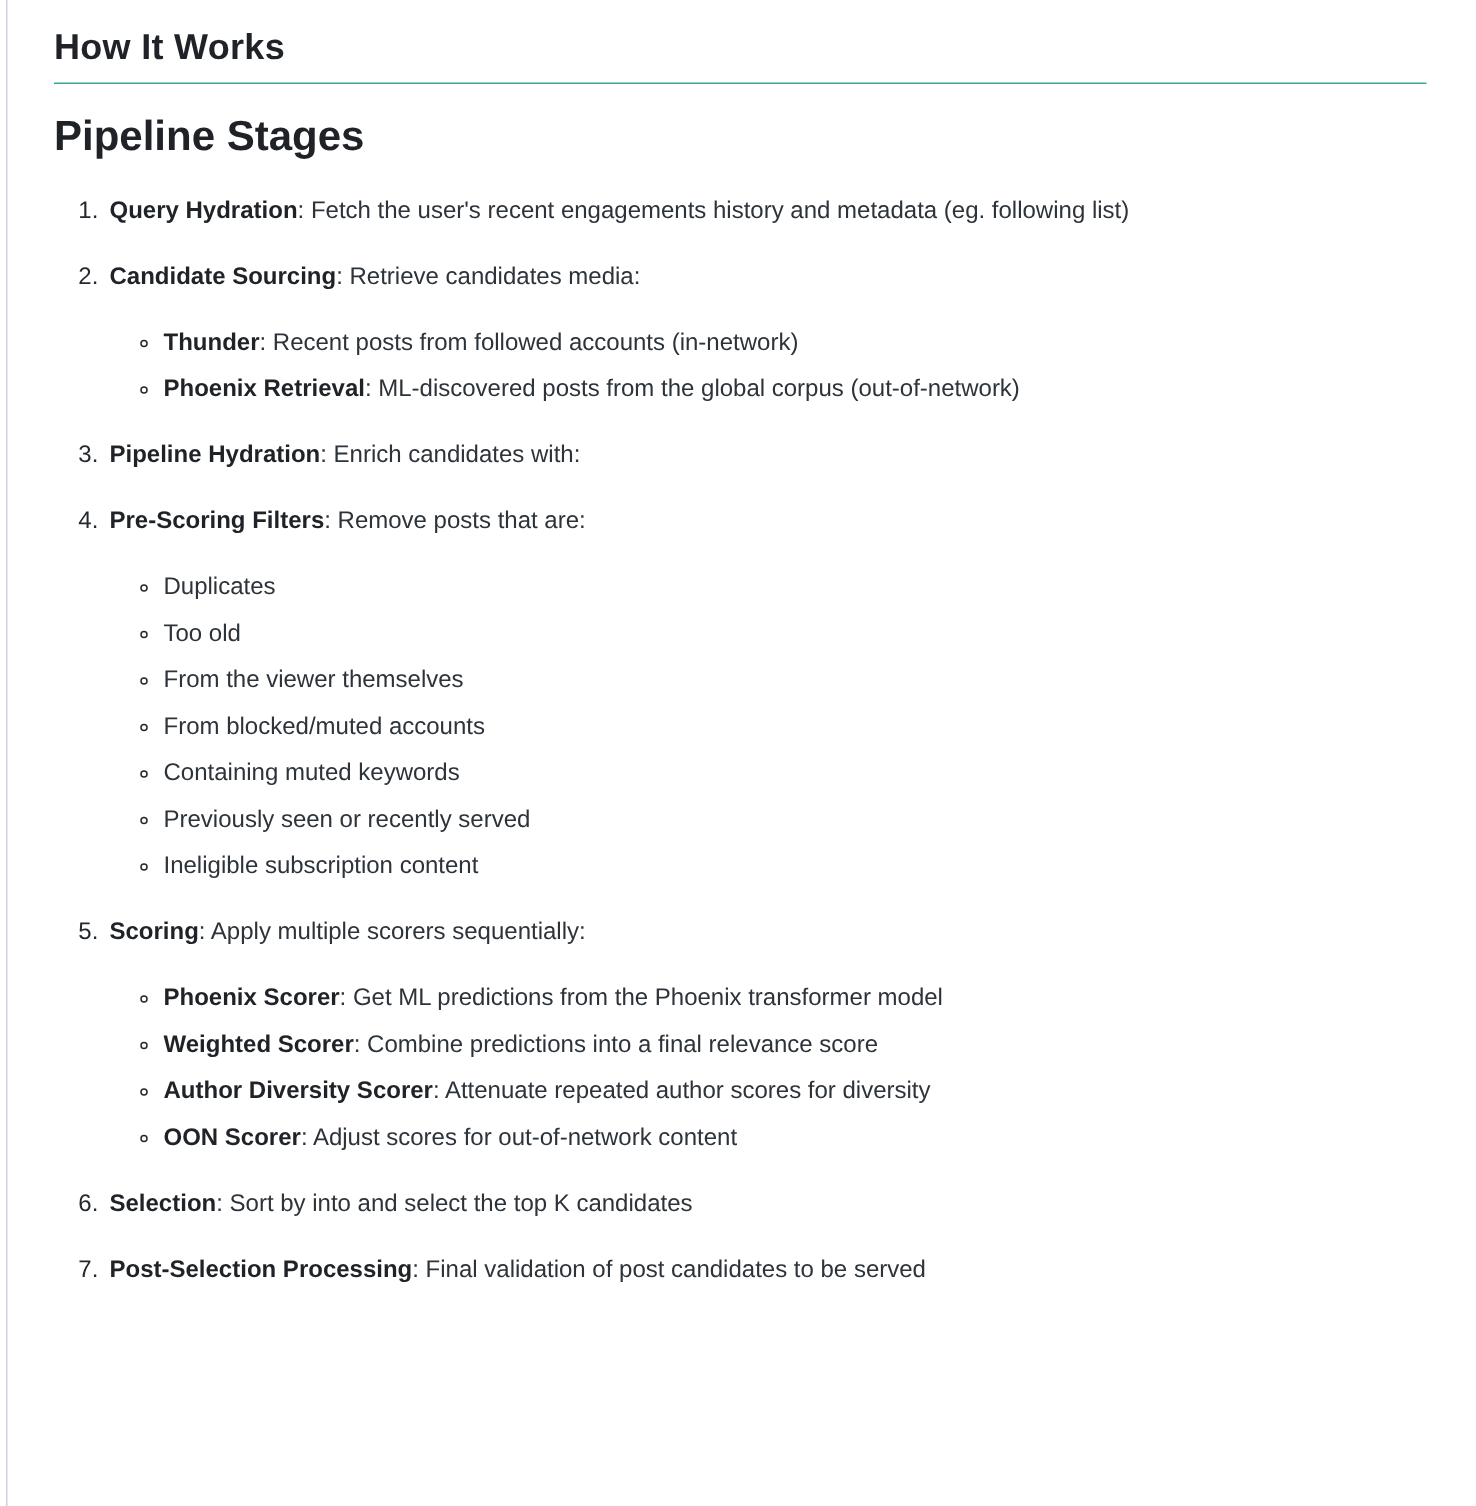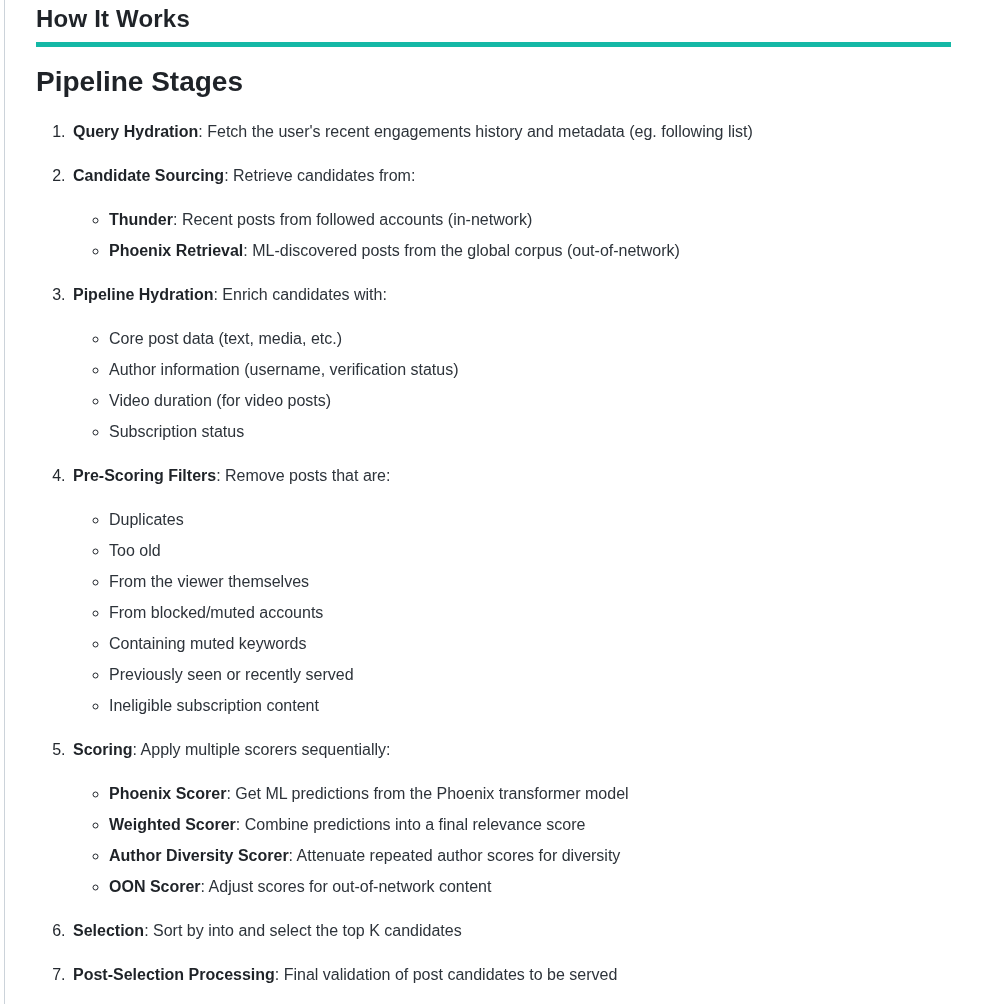--- a/index.html
+++ b/index.html
@@ -19,23 +19,23 @@
     margin-left: 4px;
     border-left: 1px solid #ccd3da;
     min-height: 1004px;
     padding: 4px 33px 20px 31px;
     background: #ffffff;
   }
   h1.page-title {
     font-size: 24px;
     line-height: 30px;
     font-weight: 700;
-    margin: 0 0 22px 0;
+    margin: 13px 0 22px 0;
     padding-bottom: 8px;
-    border-bottom: 5px solid #14b8a6;
+    border-bottom: 1px solid #14b8a6;
     color: #1f2328;
     letter-spacing: 0.2px;
   }
   h2.section-title {
     font-size: 28px;
     line-height: 25px;
     font-weight: 700;
     margin: 0 0 14px 0;
     color: #1f2328;
   }
@@ -65,30 +65,25 @@
 </head>
 <body>
 
 <div class="pane">
   <h1 class="page-title">How It Works</h1>
 
   <h2 class="section-title">Pipeline Stages</h2>
 
   <ol class="stages" id="stages-list">
       <li><strong class="run-in">Query Hydration</strong><span class="desc">: Fetch the user's recent engagements history and metadata (eg. following list)</span></li>
-      <li><strong class="run-in">Candidate Sourcing</strong><span class="desc">: Retrieve candidates from:</span><ul class="sublist">
+      <li><strong class="run-in">Candidate Sourcing</strong><span class="desc">: Retrieve candidates media:</span><ul class="sublist">
           <li><strong class="run-in">Thunder</strong><span class="desc">: Recent posts from followed accounts (in-network)</span></li>
           <li><strong class="run-in">Phoenix Retrieval</strong><span class="desc">: ML-discovered posts from the global corpus (out-of-network)</span></li>
         </ul></li>
-      <li><strong class="run-in">Pipeline Hydration</strong><span class="desc">: Enrich candidates with:</span><ul class="sublist">
-          <li><span class="desc">Core post data (text, media, etc.)</span></li>
-          <li><span class="desc">Author information (username, verification status)</span></li>
-          <li><span class="desc">Video duration (for video posts)</span></li>
-          <li><span class="desc">Subscription status</span></li>
-        </ul></li>
+      <li><strong class="run-in">Pipeline Hydration</strong><span class="desc">: Enrich candidates with:</span></li>
       <li><strong class="run-in">Pre-Scoring Filters</strong><span class="desc">: Remove posts that are:</span><ul class="sublist">
           <li><span class="desc">Duplicates</span></li>
           <li><span class="desc">Too old</span></li>
           <li><span class="desc">From the viewer themselves</span></li>
           <li><span class="desc">From blocked/muted accounts</span></li>
           <li><span class="desc">Containing muted keywords</span></li>
           <li><span class="desc">Previously seen or recently served</span></li>
           <li><span class="desc">Ineligible subscription content</span></li>
         </ul></li>
       <li><strong class="run-in">Scoring</strong><span class="desc">: Apply multiple scorers sequentially:</span><ul class="sublist">

